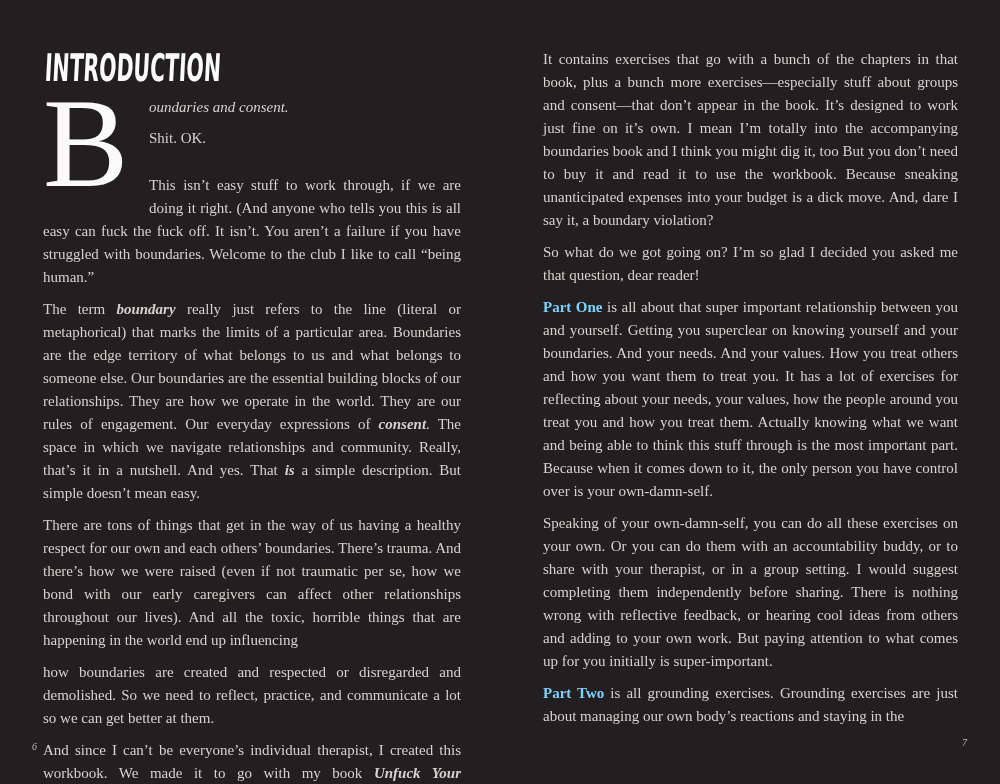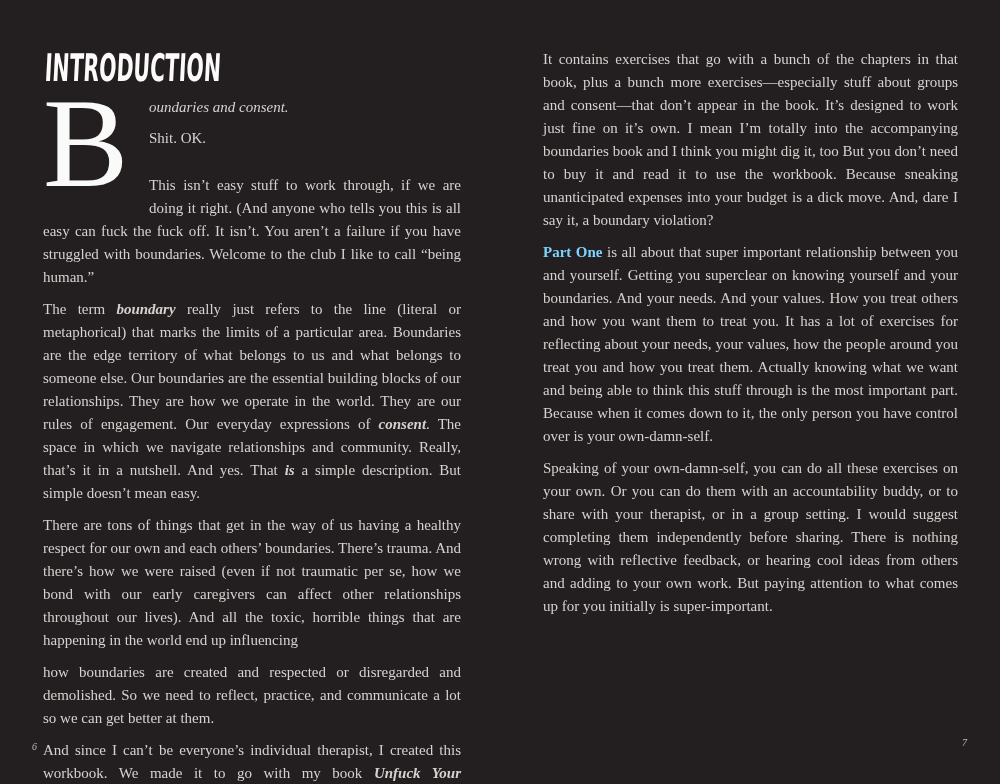--- a/index.html
+++ b/index.html
@@ -86,21 +86,23 @@
       <p><span>The term </span><span class="it">boundary</span><span> really just refers to the line (literal or metaphorical) that marks the limits of a particular area. Boundaries are the edge territory of what belongs to us and what belongs to someone else. Our boundaries are the essential building blocks of our relationships. They are how we operate in the world. They are our rules of engagement. Our everyday expressions of </span><span class="it">consent</span><span>. The space in which we navigate relationships and community. Really, that’s it in a nutshell. And yes. That </span><span class="it">is</span><span> a simple description. But simple doesn’t mean easy.</span></p>
       <p><span>There are tons of things that get in the way of us having a healthy respect for our own and each others’ boundaries. There’s trauma. And there’s how we were raised (even if not traumatic per se, how we bond with our early caregivers can affect other relationships throughout our lives). And all the toxic, horrible things that are happening in the world end up influencing</span></p>
       <p><span>how boundaries are created and respected or disregarded and demolished. So we need to reflect, practice, and communicate a lot so we can get better at them.</span></p>
       <p><span>And since I can’t be everyone’s individual therapist, I created this workbook. We made it to go with my book </span><span class="it">Unfuck Your Boundaries</span><span>.</span></p>
     </div>
   </div>
 
   <div class="page page--right">
     <div class="body-text">
       <p><span>It contains exercises that go with a bunch of the chapters in that book, plus a bunch more exercises—especially stuff about groups and consent—that don’t appear in the book. It’s designed to work just fine on it’s own. I mean I’m totally into the accompanying boundaries book and I think you might dig it, too But you don’t need to buy it and read it to use the workbook. Because sneaking unanticipated expenses into your budget is a dick move. And, dare I say it, a boundary violation?</span></p>
+      <p><span>So what do we got going on? I’m so glad I decided you asked me that question, dear reader!</span></p>
       <p><span class="bd">Part One</span><span> is all about that super important relationship between you and yourself. Getting you superclear on knowing yourself and your boundaries. And your needs. And your values. How you treat others and how you want them to treat you. It has a lot of exercises for reflecting about your needs, your values, how the people around you treat you and how you treat them. Actually knowing what we want and being able to think this stuff through is the most important part. Because when it comes down to it, the only person you have control over is your own-damn-self.</span></p>
       <p><span>Speaking of your own-damn-self, you can do all these exercises on your own. Or you can do them with an accountability buddy, or to share with your therapist, or in a group setting. I would suggest completing them independently before sharing. There is nothing wrong with reflective feedback, or hearing cool ideas from others and adding to your own work. But paying attention to what comes up for you initially is super-important.</span></p>
+      <p><span class="bd">Part Two</span><span> is all grounding exercises. Grounding exercises are just about managing our own body’s reactions and staying in the</span></p>
     </div>
   </div>
 
   <div class="page-number page-number--left">6</div>
   <div class="page-number page-number--right">7</div>
 
 </div>
 
 </body></html>

